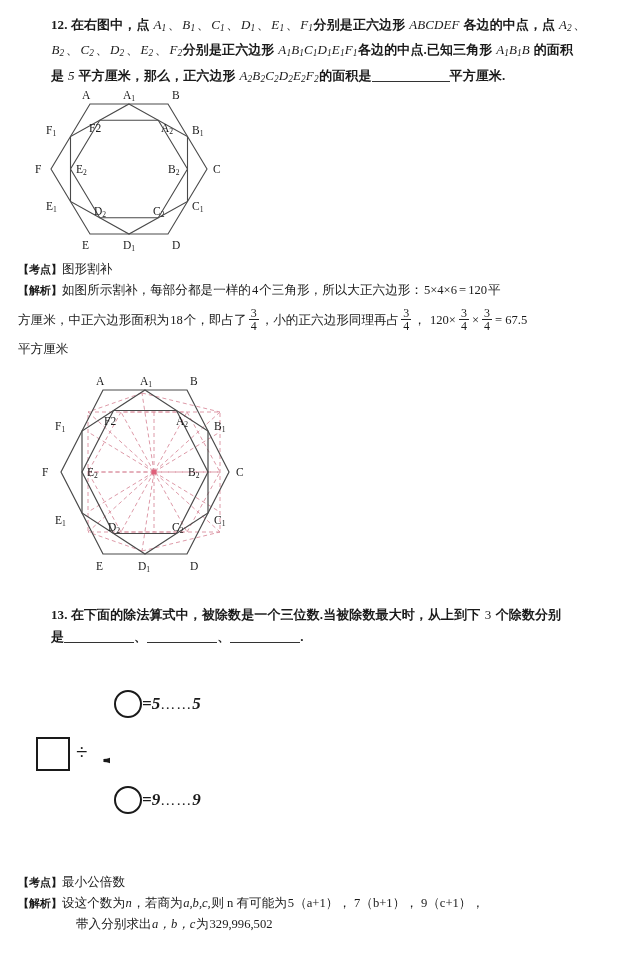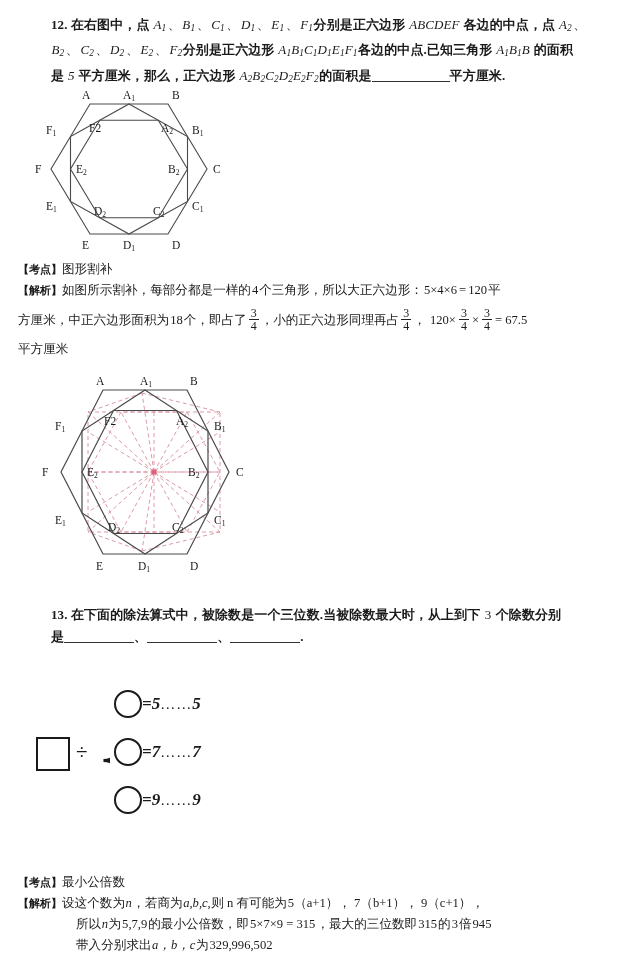--- a/index.html
+++ b/index.html
@@ -309,37 +309,31 @@
 
   <div class="abs" id="fig3">
     <div class="divfig">
       <div class="sqbox"></div>
       <div class="divsign">÷</div>
       <div class="brace">{</div>
 
       <div class="eqrow" style="top:8px;">
         <span class="circ"></span><span class="eqtxt"><span>=5</span><span class="dots">……</span><span>5</span></span>
       </div>
-      <div class="eqrow" style="top:56px;">
-        <span class="circ"></span><span class="eqtxt"><span>=7</span><span class="dots">……</span><span>7</span></span>
-      </div>
       <div class="eqrow" style="top:104px;text-align:right;">
         <span class="circ"></span><span class="eqtxt"><span>=9</span><span class="dots">……</span><span>9</span></span>
       </div>
     </div>
   </div>
 
   <div class="abs" id="sol13">
     <div class="sol-line">
       <span class="sol-label">【考点】</span><span class="sol-body">最小公倍数</span>
     </div>
     <div class="sol-line">
       <span class="sol-label">【解析】</span><span class="sol-body">设这个数为</span><span class="mi">n</span><span class="sol-body">，若商为</span><span class="mi">a,b,c,</span><span class="sol-body">则 n 有可能为</span><span class="mn">5（a+1）， 7（b+1）， 9（c+1），</span>
     </div>
     <div class="sol-line sol-indent">
-      <span class="sol-body">所以</span><span class="mi">n</span><span class="sol-body">为</span><span class="mn">5,7,9</span><span class="sol-body">的最小公倍数，即</span><span class="mn">5×7×9 = 315</span><span class="sol-body">，最大的三位数即</span><span class="mn">315</span><span class="sol-body">的</span><span class="mn">3</span><span class="sol-body">倍</span><span class="mn">945</span>
-    </div>
-    <div class="sol-line sol-indent">
       <span class="sol-body">带入分别求出</span><span class="mi">a，b，c</span><span class="sol-body">为</span><span class="mn">329,996,502</span>
     </div>
   </div>
 
 </div>
 
 </body></html>

